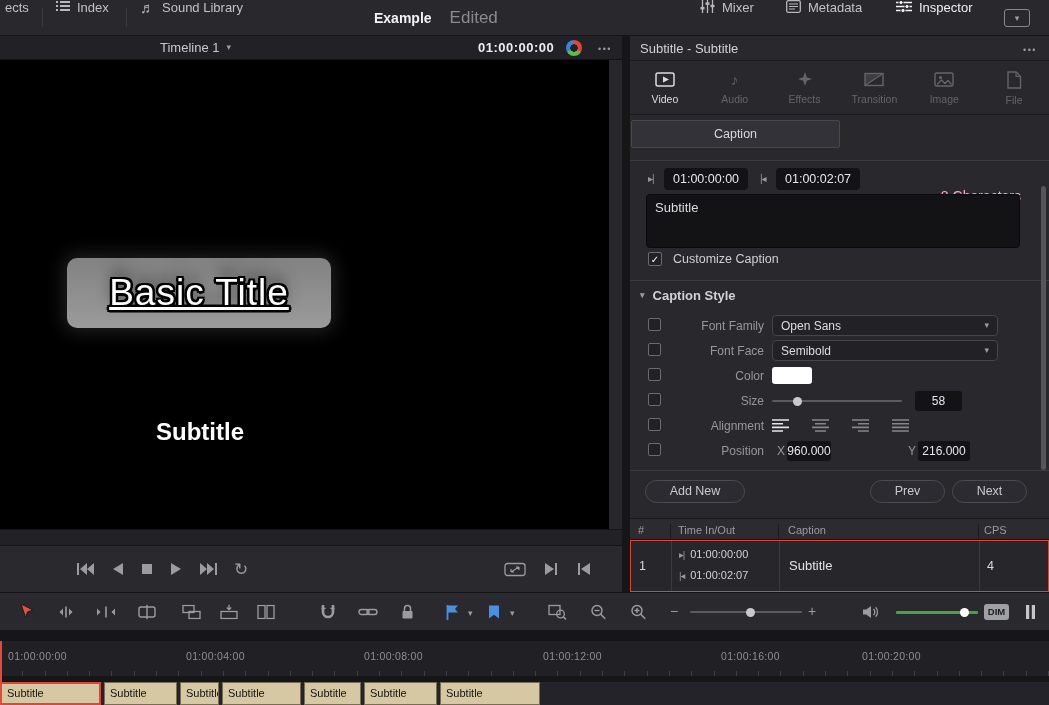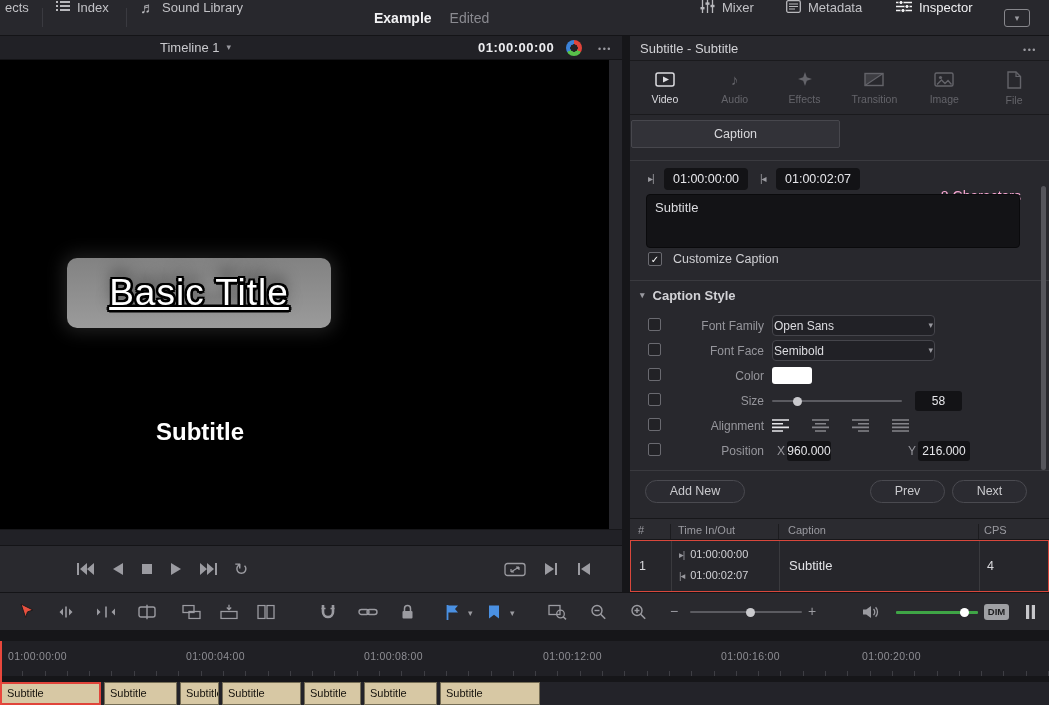--- a/index.html
+++ b/index.html
@@ -9,21 +9,21 @@
 svg{display:block}
 
 
 .topbar{position:absolute;left:0;top:0;width:100%;height:36px;background:#28282d;border-bottom:1px solid #141417;z-index:10}
 .tb-item{position:absolute;top:0;height:35px;display:flex;gap:7px;color:#c2c2c6;font-size:13px;cursor:default}
 .tb-item.active{color:#f2f2f4}
 .tb-item .glyph{font-size:15px;color:#b9b9bd;line-height:1}
 .tb-sep{position:absolute;top:8px;width:1px;height:19px;background:#3a3a40}
 .title-group{position:absolute;left:374px;top:0;height:35px;display:flex;align-items:center;gap:18px}
 .proj-title{font-size:14px;font-weight:700;color:#f2f2f4}
-.proj-status{font-size:14px;color:#8a8a90}
+.proj-status{font-size:17px;color:#8a8a90}
 .panel-box{position:absolute;left:1004px;top:9px;width:26px;height:18px;border:1px solid #87878c;border-radius:3px;display:flex;align-items:center;justify-content:center;color:#b9b9bd;font-size:9px}
 
 
 .viewer{position:absolute;left:0;top:36px;width:622px;height:556px;background:#212126}
 .vhead{position:absolute;top:0;left:0;right:0;height:24px;background:#212126;border-bottom:1px solid #141417}
 .tl-name{position:absolute;left:160px;top:4px;color:#c9c9cd;display:flex;gap:7px;align-items:center}
 .chev{font-size:9px;color:#9a9aa0;line-height:1}
 .vtc{position:absolute;left:478px;top:4px;font-size:13px;font-weight:700;color:#ededf0;letter-spacing:.5px}
 .sync-dot{position:absolute;left:566px;top:4px;width:16px;height:16px;border-radius:50%;background:radial-gradient(circle at 50% 50%,#212126 3.5px,rgba(33,33,38,0) 3.9px),conic-gradient(#e0443a 0 120deg,#58c04a 120deg 240deg,#3b82d8 240deg 360deg)}
 .menu-dots{color:#9a9aa0;font-size:9px;letter-spacing:1.5px}
@@ -56,21 +56,21 @@
 .io-mark{position:absolute;top:5px;font-size:10px;color:#9a9aa0;letter-spacing:-1px}
 .tc-box{position:absolute;top:0;height:22px;background:#131316;border-radius:4px;padding:0 9px;line-height:22px;font-size:12.5px;color:#e6e6ea}
 .char-count{position:absolute;right:28px;top:20px;font-size:14px;color:#f9a8d4}
 .caption-input{position:absolute;top:158px;left:16px;width:374px;height:54px;background:#131316;border:1px solid #0a0a0c;border-radius:4px;color:#dcdce0;font-family:"Liberation Sans",sans-serif;font-size:13px;padding:5px 8px;resize:none;outline:none}
 .chkbox{width:14px;height:14px;border:1px solid #6a6a70;border-radius:2px;background:#222226;display:inline-flex;align-items:center;justify-content:center;font-size:10px;color:#fff}
 .chk-row{position:absolute;top:216px;left:18px;display:flex;align-items:center;gap:11px;font-size:12.5px;color:#cfcfd3}
 .sec-head{position:absolute;top:252px;left:10px;display:flex;align-items:center;gap:8px;font-size:13px;color:#d2d2d6;font-weight:700}
 .irow{position:absolute;left:0;right:0;height:24px}
 .irow .chkbox{position:absolute;left:18px;top:4px;width:13px;height:13px}
 .ilabel{position:absolute;left:40px;top:5px;width:94px;text-align:right;font-size:12px;color:#96969c}
-.dropdown{position:absolute;left:142px;top:1px;width:163px;height:21px;background:#212126;border:1px solid #45454b;border-radius:4px;display:flex;align-items:center;padding:0 1px;font-size:12px;color:#dcdce0}
+.dropdown{position:absolute;left:142px;top:1px;width:226px;height:21px;background:#212126;border:1px solid #45454b;border-radius:4px;display:flex;align-items:center;padding:0 8px;font-size:12px;color:#dcdce0}
 .dropdown .chev{margin-left:auto}
 .swatch{position:absolute;left:142px;top:3px;width:40px;height:17px;background:#ffffff;border-radius:3px}
 .hslider{position:absolute;height:2px;background:#5b5b61;border-radius:1px}
 .knob{position:absolute;top:-3.5px;width:9px;height:9px;border-radius:50%;background:#c9c9cd}
 .val-box{position:absolute;top:2px;height:20px;background:#131316;border-radius:3px;text-align:center;line-height:20px;font-size:12px;color:#e6e6ea}
 .mini-label{position:absolute;top:5px;font-size:12px;color:#96969c}
 .align-ico{position:absolute;top:5px;cursor:pointer}
 .btn{position:absolute;top:444px;height:23px;background:#2b2b31;border:1px solid #4a4a50;border-radius:12px;color:#c9c9cd;font-size:12.5px;text-align:center;line-height:21px;cursor:pointer}
 .tbl-head{position:absolute;top:482px;left:0;right:0;height:22px;background:#2b2b30;border-top:1px solid #17171a;border-bottom:1px solid #17171a;font-size:11px;color:#9a9aa0}
 .tbl-head span{position:absolute;top:5px}

